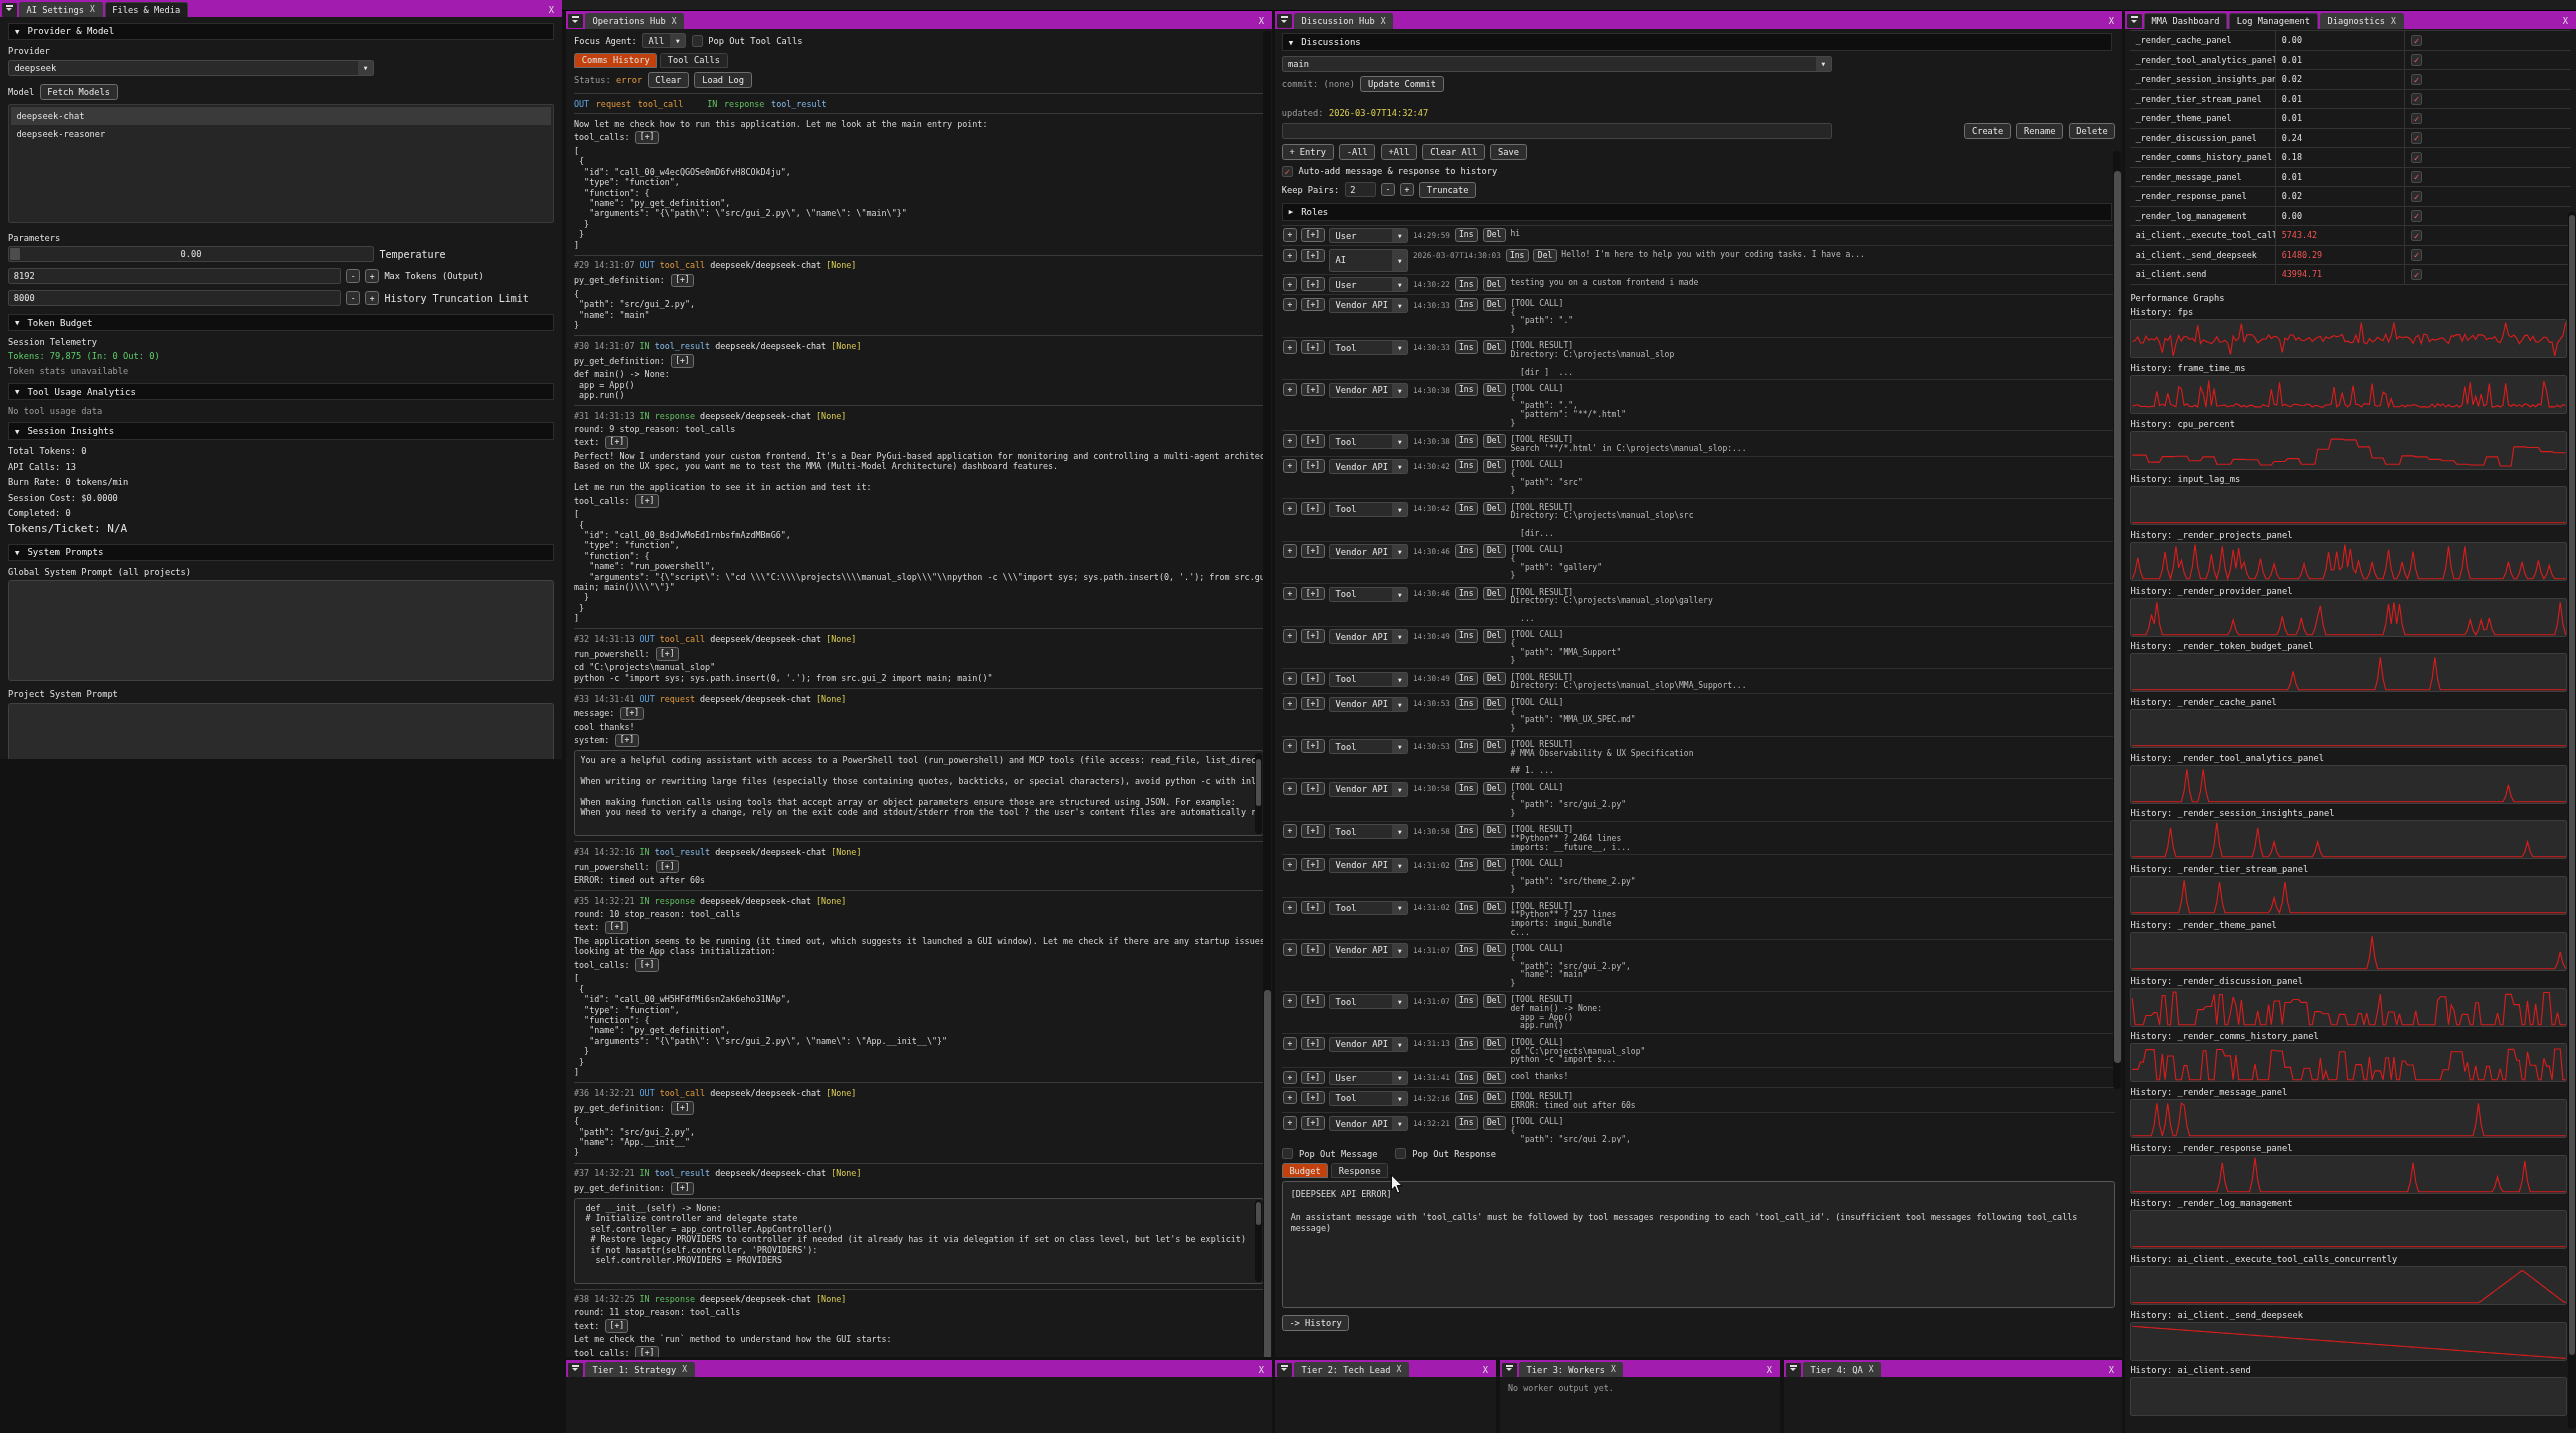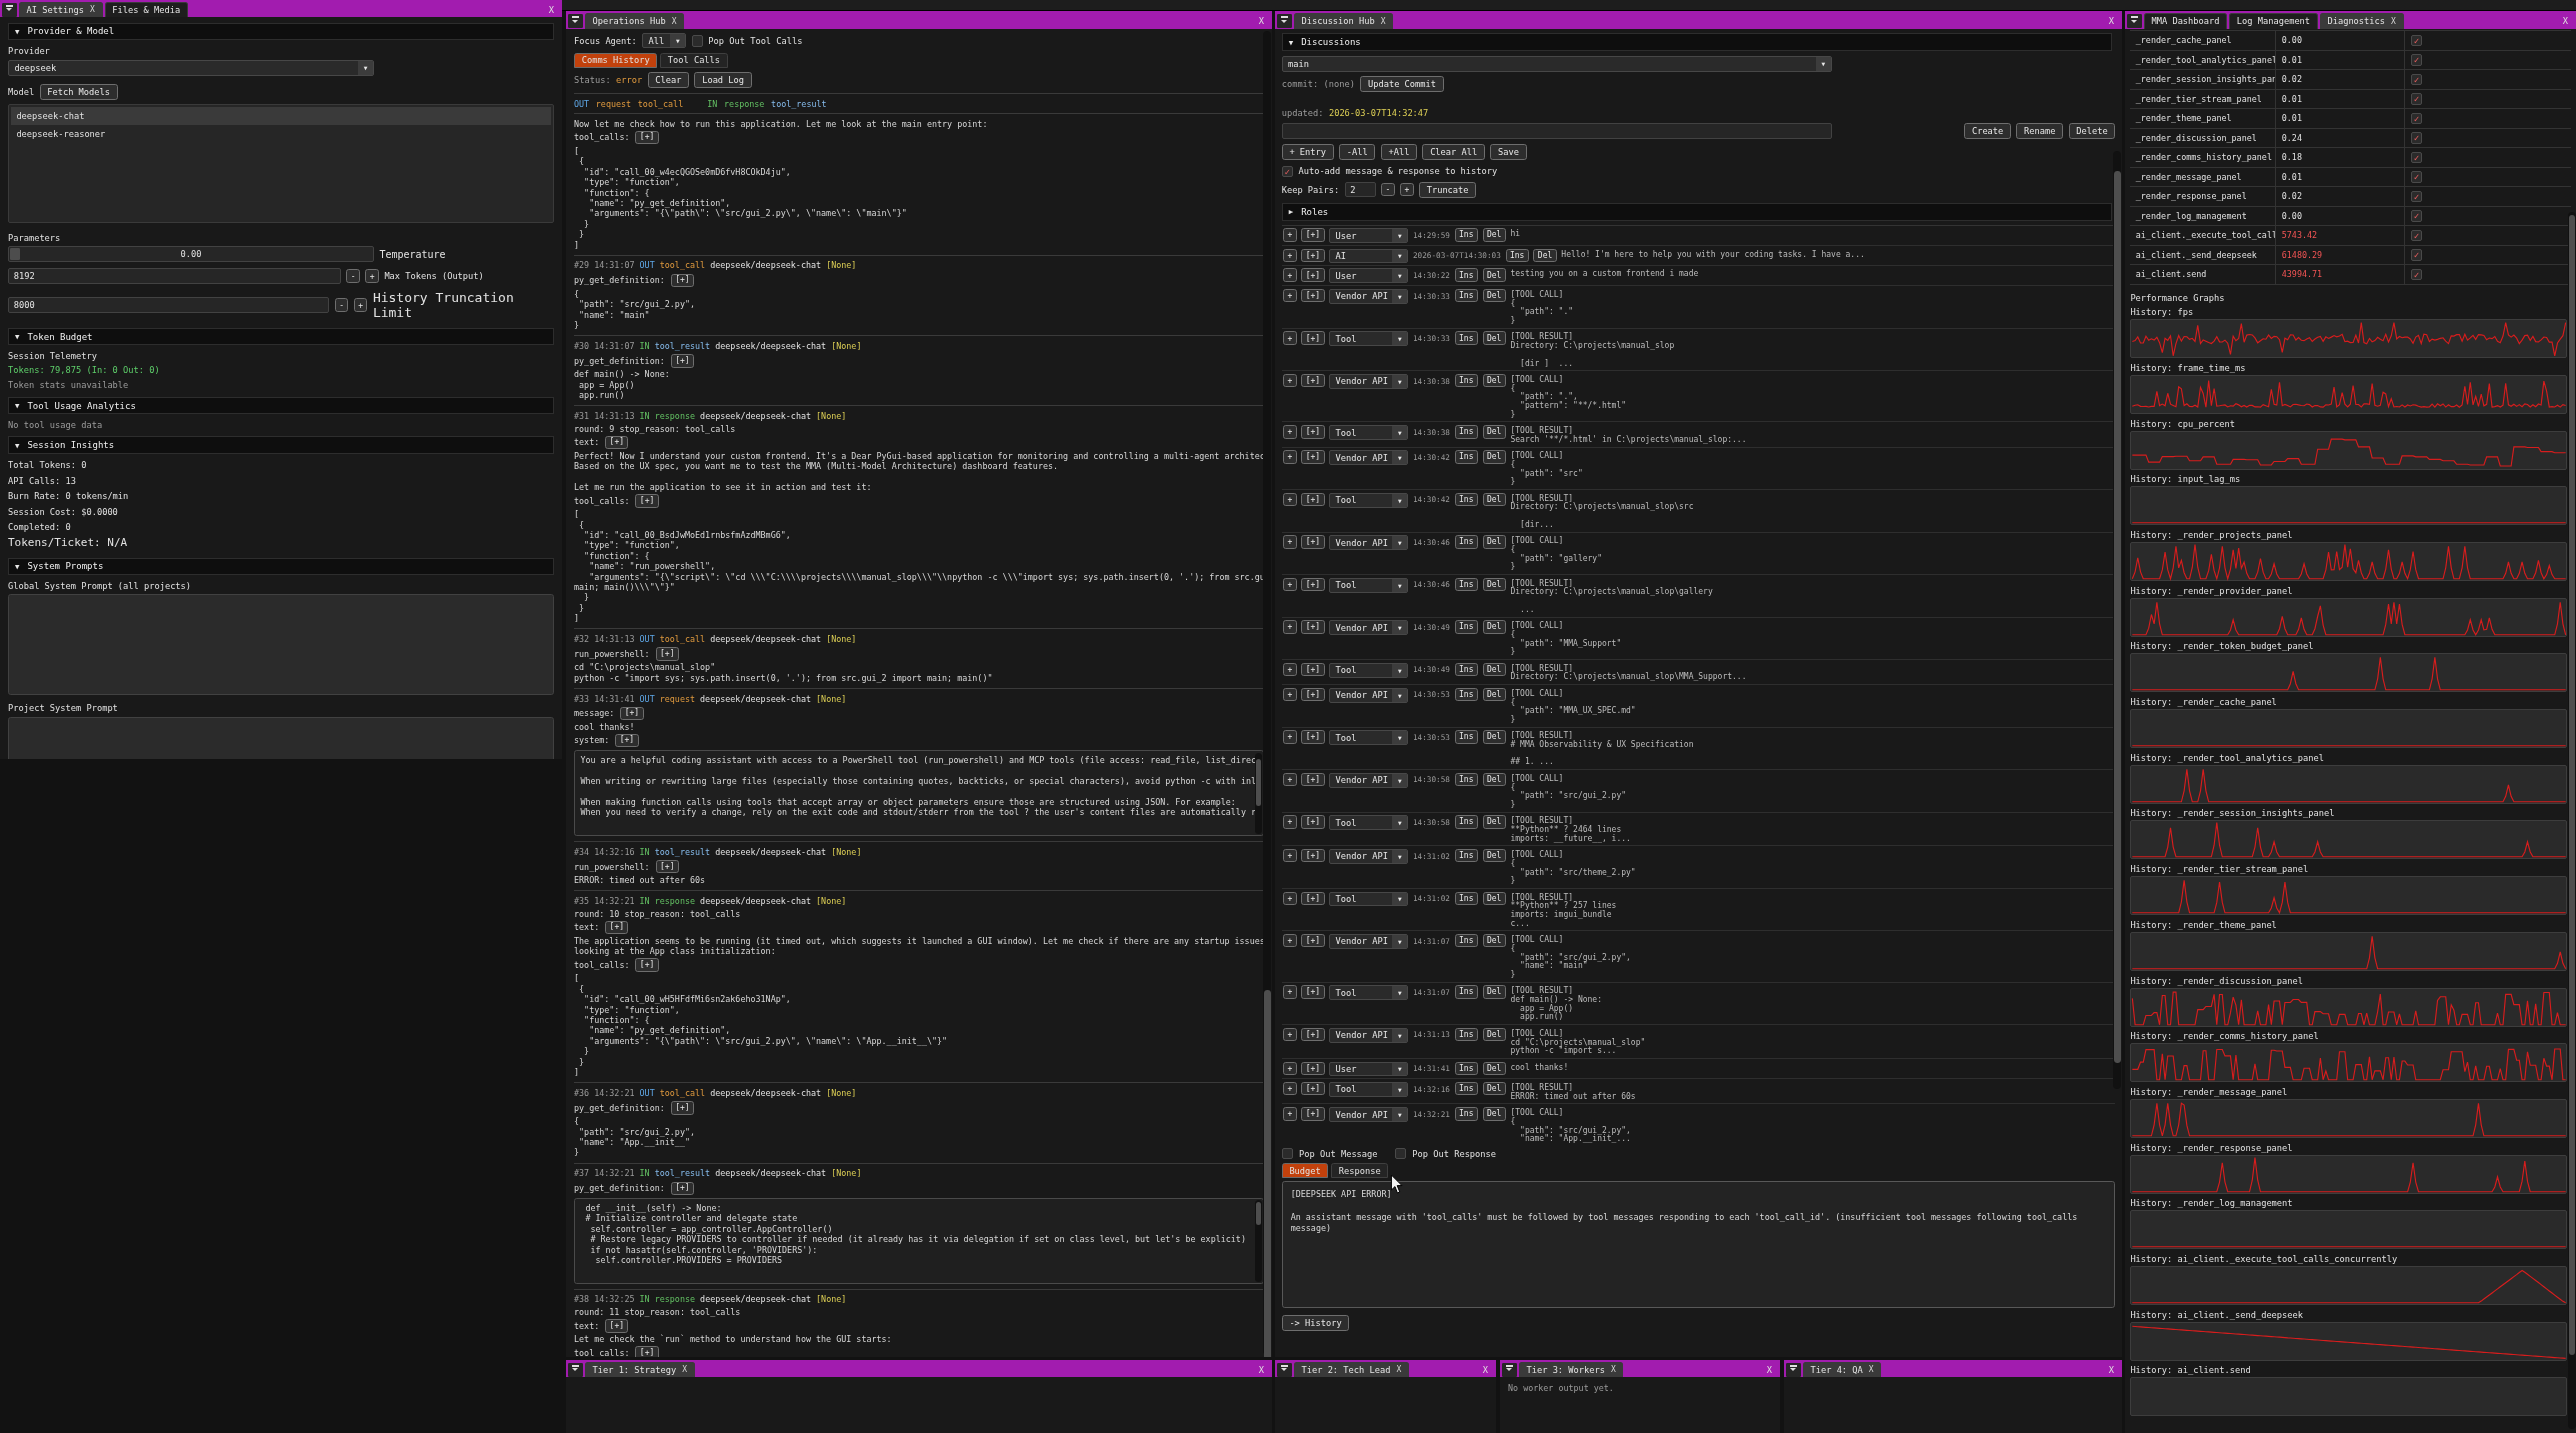--- a/index.html
+++ b/index.html
@@ -286,21 +286,21 @@
         <span class="btn small">-</span>
         <span class="btn small">+</span>
         <span style="font-size:8.7px;">Max Tokens (Output)</span>
       </div>
       <div class="row" style="margin-bottom:8px;">
         <div class="tinput" style="width:333px;">
             <span>8000</span>
           </div>
         <span class="btn small">-</span>
         <span class="btn small">+</span>
-        <span style="font-size:13px;">History Truncation Limit</span>
+        <span style="font-size:10px;">History Truncation Limit</span>
       </div>
       <div class="treeheader" style="width:546px;">
         <span class="arrow">▼</span>
         <span>Token Budget</span>
       </div>
       <div class="lbl">Session Telemetry</div>
       <div class="green" style="font-size:8.7px;margin-bottom:5.4px;">Tokens: 79,875 (In: 0 Out: 0)</div>
       <div class="dim" style="font-size:8.7px;margin-bottom:6.7px;">Token stats unavailable</div>
       <div class="treeheader" style="width:546px;">
         <span class="arrow">▼</span>
@@ -608,21 +608,21 @@
               <span class="arrow-box">▼</span>
             </div>
             <span class="de-time">14:29:59</span>
             <span class="btn small">Ins</span>
             <span class="btn small">Del</span>
             <div class="de-text">hi</div>
           </div>
           <div class="de-row">
             <span class="btn small">+</span>
             <span class="btn small">[+]</span>
-            <div class="combo" style="width: 79px; height: 14px; flex: 0 0 auto;">
+            <div class="combo" style="width: 79px; height: 23px; flex: 0 0 auto;">
               <span>AI</span>
               <span class="arrow-box">▼</span>
             </div>
             <span class="de-time">2026-03-07T14:30:03</span>
             <span class="btn small">Ins</span>
             <span class="btn small">Del</span>
             <div class="de-text">Hello! I'm here to help you with your coding tasks. I have a...</div>
           </div>
           <div class="de-row">
             <span class="btn small">+</span>

